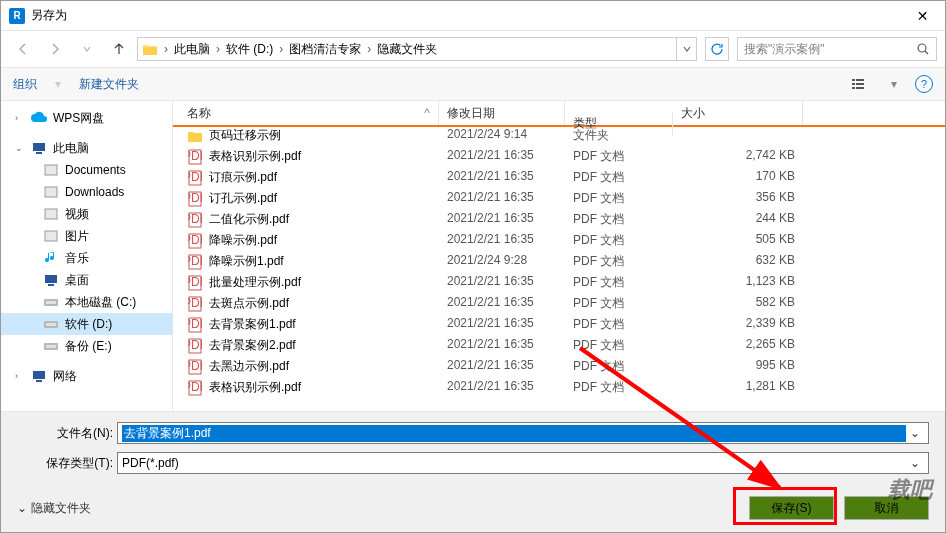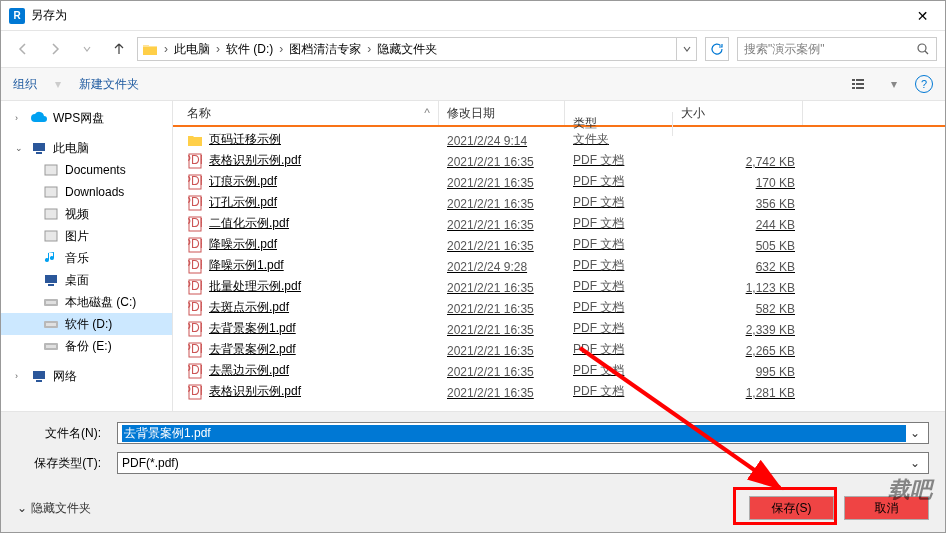--- a/index.html
+++ b/index.html
@@ -32,38 +32,38 @@
 .tree-item .exp { width:10px; display:inline-block; color:#606060; font-size:9px;}
 .ti-icon { width:16px; height:16px; display:inline-flex; align-items:center; justify-content:center;}
 .filelist { flex:1; overflow:hidden; display:flex; flex-direction:column;}
 .cols { height:26px; display:flex; align-items:center; border-bottom:2px solid #f97316; padding-left:6px;}
 .col { border-right:1px solid #e5e5e5; height:100%; display:flex; align-items:center; padding:0 8px; color:#333;}
 .col.name { width:260px; }
 .col.date { width:126px; }
 .col.type { width:108px;margin-top:21px; }
 .col.size { width:130px; justify-content:flex-start;}
 .rows { flex:1; overflow-y:auto; overflow-x:hidden;}
-.row { height:21px; display:flex; align-items:flex-end; padding-left:6px;text-decoration:underline;}
+.row { height:21px; display:flex; align-items:flex-start; padding-left:6px;}
 .cell { padding:0 8px; overflow:hidden; text-overflow:ellipsis; white-space:nowrap;}
 .cell.name { width:260px; display:flex; align-items:center; gap:6px;}
 .cell.date { width:126px; color:#555;}
 .cell.type { width:108px; color:#555;}
 .cell.size { width:130px; text-align:right; color:#555;}
 .file-ico { width:16px; height:16px; display:inline-flex; align-items:center; justify-content:center;}
 .bottom-form { border-top:1px solid #e5e5e5; padding:8px 16px 4px 16px; background:#f0f0f0;}
 .form-row { display:flex; align-items:center; height:26px; margin-bottom:4px;}
-.form-row label { width:100px; text-align:right; padding-right:16px;}
+.form-row label { width:100px; text-align:right; padding-right:4px;}
 .form-row .combo { flex:1; height:22px; border:1px solid #7a7a7a; background:#fff; display:flex; align-items:center; padding:0 4px;}
 .combo .val { flex:1; }
 .combo .val.hl { background:#0078d4; color:#fff; padding:0 2px;}
 .combo .cbo-arrow { color:#333; padding:0 4px;}
 .footer { height:48px; display:flex; align-items:center; padding:0 16px; background:#f0f0f0; gap:10px;}
 .footer .hide-link { display:flex; align-items:center; gap:4px; color:#333;}
 .footer .spacer2 { flex:1; }
-.footer button { min-width:85px; height:24px; border:1px solid #adadad; background:#ef4444; cursor:pointer;}
+.footer button { min-width:85px; height:24px; border:1px solid #adadad; background:#4d7c0f; cursor:pointer;}
 .save-hl { position:absolute; border:3px solid #ff0000; pointer-events:none;}
 .arrow-annot { position:absolute; pointer-events:none;}
 svg { display:block; }
 </style>
 </head>
 <body>
 
 <div class="titlebar">
   <span class="app-icon">R</span>
   <span class="title">另存为</span>

